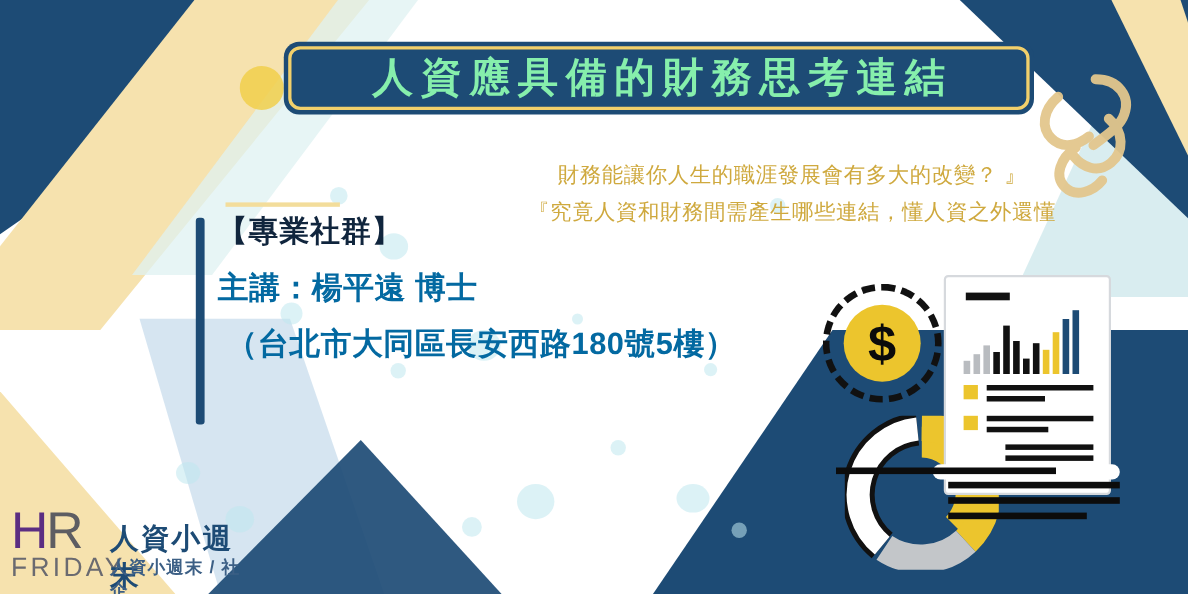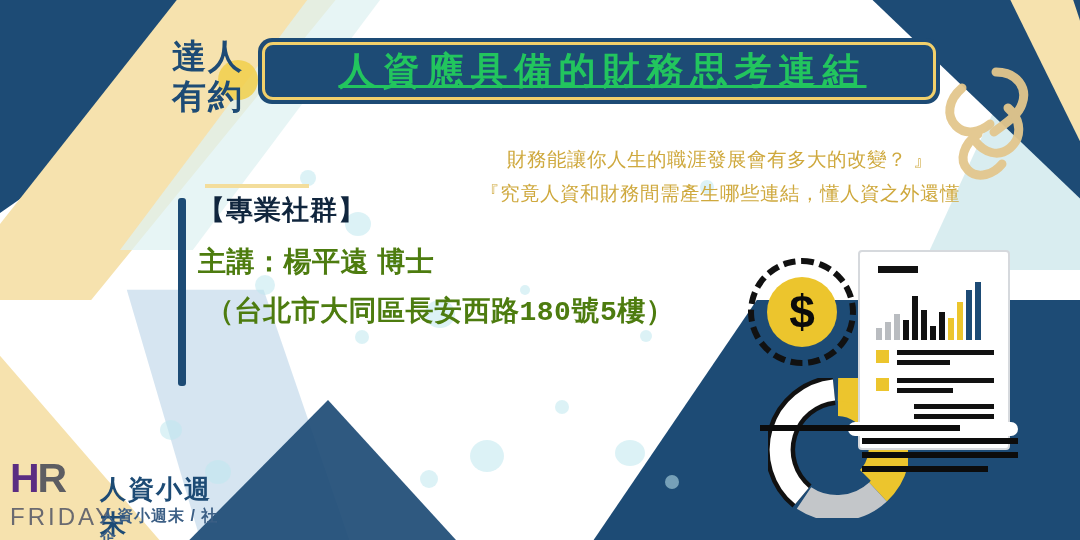--- a/index.html
+++ b/index.html
@@ -135,27 +135,26 @@
   .title-box-inner {
     width: 100%; height: 100%;
     border: 3px solid #f2d06b;
     border-radius: 11px;
     box-sizing: border-box;
     display: flex;
     align-items: center;
     justify-content: center;
   }
   .title-text {
-    color: #22c55e;
+    color: #86efac;
     font-size: 37px;
     font-weight: bold;
     letter-spacing: 7px;
     text-indent: 7px;
     white-space: nowrap;
-    text-decoration: underline;
   }
 
   
   .quote {
     position: absolute;
     left: 455px; top: 142px;
     width: 530px;
     color: #cfa93e;
     font-size: 19.5px;
     line-height: 1.75;
@@ -182,28 +181,28 @@
     position: absolute;
     left: 198px; top: 192px;
     color: #10253d;
     font-size: 27px;
     font-weight: bold;
     letter-spacing: 1px;
   }
   .info-lines {
     position: absolute;
     left: 198px; top: 236px;
-    color: #4d7c0f;
+    color: #0369a1;
     font-size: 28px;
     font-weight: bold;
     letter-spacing: .5px;
     line-height: 51px;
   }
   .info-lines .line { white-space: nowrap; }
-  .info-lines .line.indent { padding-left: 8px; font-family: Liberation Mono, monospace; }
+  .info-lines .line.indent { padding-left: 8px; }
 
   
   .coin-wrap {
     position: absolute;
     left: 748px; top: 258px;
     width: 108px; height: 108px;
   }
   .coin {
     position: absolute;
     left: 19px; top: 19px;
@@ -275,21 +274,21 @@
   }
 
   
   .logo {
     position: absolute;
     left: 8px; bottom: 6px;
     width: 220px; height: 76px;
   }
   .logo-hr {
     position: absolute; left: 2px; top: 0px;
-    font-size: 41px; font-weight: bold; line-height: 1;
+    font-size: 47px; font-weight: normal; line-height: 1;
     letter-spacing: -2px;
   }
   .logo-hr .h { color: #5b2d82; }
   .logo-hr .r { color: #5d5d62; }
   .logo-friday {
     position: absolute; left: 2px; top: 47px;
     font-size: 24px; color: #6a6a70; letter-spacing: 3px; line-height: 1;
   }
   .logo-cn {
     position: absolute; left: 92px; top: 14px;
@@ -341,21 +340,20 @@
   <svg class="chain" viewBox="0 0 130 135">
     <g fill="none" stroke="#e3c78d" stroke-width="9" stroke-linecap="round">
       <path d="M74 24 C95 24 106 40 100 56 C96 68 82 76 72 84"></path>
       <path d="M40 40 C26 52 24 68 34 78 C44 88 58 84 68 76"></path>
       <path d="M86 60 C100 72 100 90 88 100 C76 110 62 104 54 94"></path>
       <path d="M56 86 C42 96 36 112 46 122 C56 132 72 126 80 116"></path>
     </g>
   </svg>
 
   <div class="kicker-dot"></div>
-  <div class="kicker">達人<br>有約</div>
 
   <div class="title-box">
     <div class="title-box-inner">
       <div class="title-text">人資應具備的財務思考連結</div>
     </div>
   </div>
 
   <div class="quote">
     <div>財務能讓你人生的職涯發展會有多大的改變？ 』</div>
     <div>『究竟人資和財務間需產生哪些連結，懂人資之外還懂</div>

